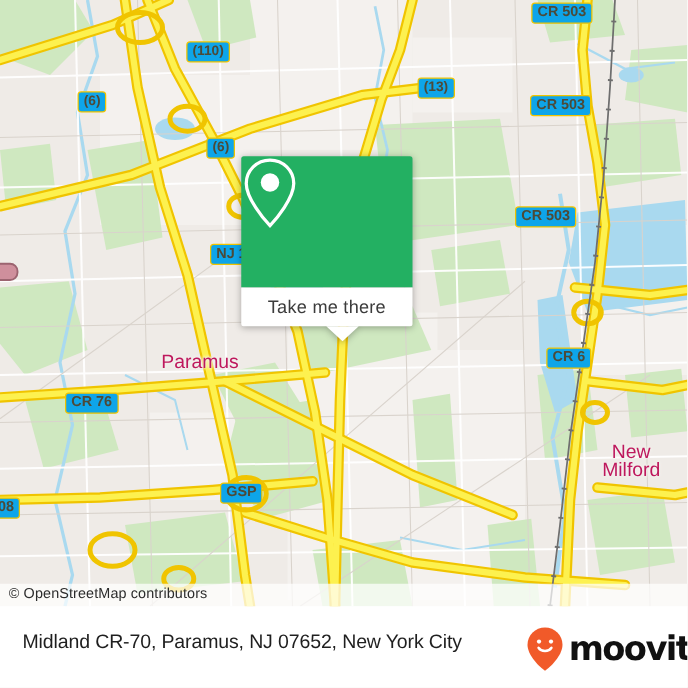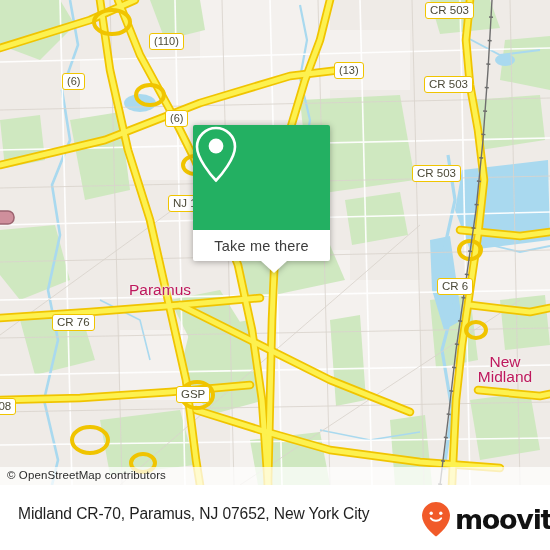--- a/index.html
+++ b/index.html
@@ -18,22 +18,22 @@
           background:rgba(255,255,255,0.72);}
   .attrib span{position:absolute;left:7px;top:2px;font-size:11.5px;color:#2b2b2b;
           font-family:"Liberation Sans",sans-serif;letter-spacing:.1px;}
 
   
   .city{position:absolute;color:#be185d;font-size:15.5px;font-weight:400;
         text-align:center;line-height:15px;white-space:pre;
         text-shadow:0 0 3px #f4f1ee,0 0 3px #f4f1ee,0 0 2px #f4f1ee;}
 
   
-  .shield{position:absolute;background:#ffffff;border:1.6px solid #f0c400;
-          border-radius:3px;color:#4c4a38;font-size:11px;font-weight:normal;
+  .shield{position:absolute;background:#0ea5e9;border:1.6px solid #f0c400;
+          border-radius:3px;color:#4c4a38;font-size:11px;font-weight:bold;
           line-height:14px;padding:0 4px;height:15px;white-space:nowrap;
           font-family:"Liberation Sans",sans-serif;box-sizing:content-box;}
   .shield.lg{font-size:11.5px;}
 
   
   #popup{position:absolute;left:193px;top:125px;width:137px;
          filter:drop-shadow(0 1px 3px rgba(0,0,0,.32));}
   .pop-green{background:#23b062;height:105px;border-radius:2px 2px 0 0;
              display:flex;align-items:center;justify-content:center;}
   .pop-white{background:#fff;height:31px;border-radius:0 0 2px 2px;
@@ -199,21 +199,21 @@
           <path d="M440 485 L448 420 L456 350 L466 280 L476 210 L483 140 L488 70 L492 0" stroke="#6e6e6e" stroke-width="4" fill="none" stroke-dasharray="1.5 22"></path>
         </g>
 
         <rect x="-14" y="211" width="28" height="13" rx="6" fill="#cf8f9c" stroke="#9c6470" stroke-width="1.5"></rect>
       </g>
     </svg>
 
     <div class="city" style="left:120px;top:282px;width:80px;"><span>Paramus</span></div>
 
 
-    <div class="city" style="left:465px;top:354px;width:80px;"><span>New</span><br><span>Midland</span></div>
+    <div class="city" style="left:465px;top:354px;width:80px;"><span>New</span><br><span>Milford</span></div>
 
     <div class="shield" style="left:149px;top:33px;">(110)</div>
     <div class="shield" style="left:62px;top:73px;">(6)</div>
     <div class="shield" style="left:165px;top:110px;">(6)</div>
     <div class="shield" style="left:334px;top:62px;">(13)</div>
     <div class="shield lg" style="left:425px;top:2px;">CR 503</div>
     <div class="shield lg" style="left:424px;top:76px;">CR 503</div>
     <div class="shield lg" style="left:412px;top:165px;">CR 503</div>
     <div class="shield lg" style="left:437px;top:278px;">CR 6</div>
     <div class="shield lg" style="left:168px;top:195px;">NJ 17</div>

